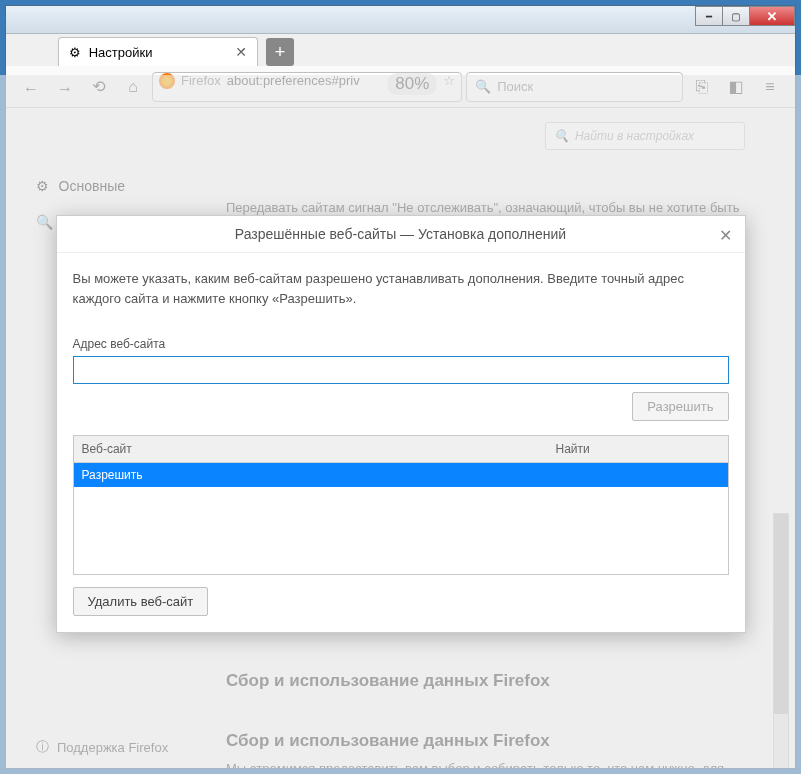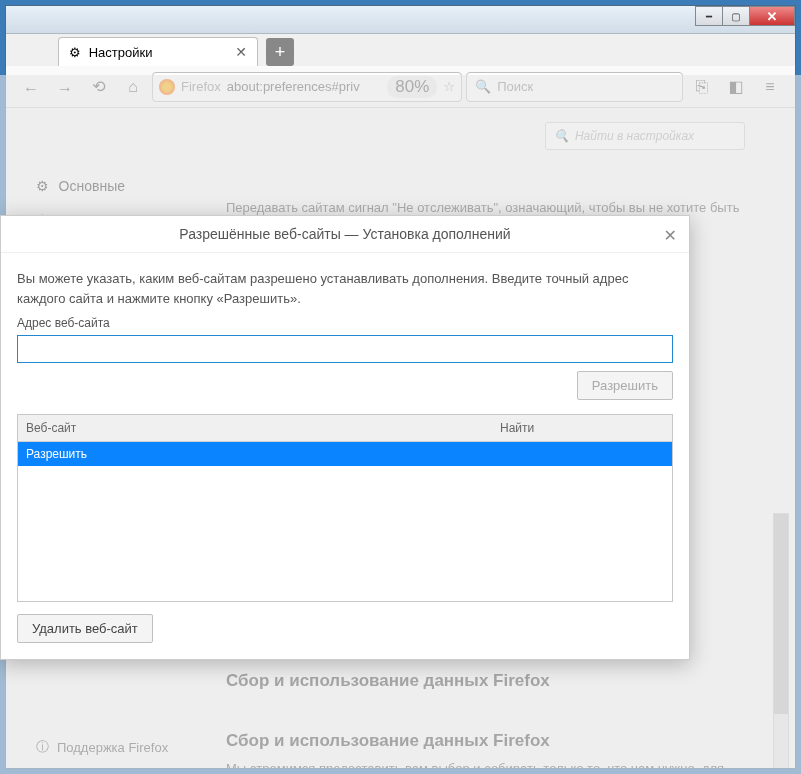--- a/index.html
+++ b/index.html
@@ -9,47 +9,47 @@
 .winbtns{display:flex}
 .winbtn{width:28px;height:20px;border:1px solid #808890;background:linear-gradient(#f0f4f8,#d8dce0);display:flex;align-items:center;justify-content:center;font-size:10px;color:#333;margin-left:-1px}
 .winbtn.close{width:46px;background:linear-gradient(#e88,#c33);color:#fff;font-size:13px;font-weight:bold}
 .tabs{height:32px;background:#f0f0f0;display:flex;align-items:flex-end;padding-left:52px}
 .tab{background:#fff;border:1px solid #c0c0c0;border-bottom:none;border-radius:4px 4px 0 0;padding:6px 10px;display:flex;align-items:center;gap:8px;font-size:13px;min-width:200px}
 .tab .gear{font-size:13px}
 .tab .x{margin-left:auto;font-size:14px;color:#666}
 .newtab{width:28px;height:28px;background:#888;color:#fff;display:flex;align-items:center;justify-content:center;margin-left:8px;border-radius:3px;font-size:18px}
 .toolbar{height:42px;border-bottom:1px solid #d0d0d0;display:flex;align-items:center;padding:0 10px;gap:4px;background:#fafafa}
 .navbtn{width:30px;height:30px;display:flex;align-items:center;justify-content:center;color:#555;font-size:16px}
-.urlbar{flex:0 0 310px;height:30px;border:1px solid #c0c0c0;border-radius:4px;display:flex;align-items:center;padding:0 6px;gap:6px;font-size:13px;background:#fff}
+.urlbar{flex:0 0 310px;height:30px;border:1px solid #c0c0c0;border-radius:4px;display:flex;align-items:flex-start;padding:0 6px;gap:6px;font-size:13px;background:#fff}
 .ff{width:16px;height:16px;border-radius:50%;background:radial-gradient(circle,#ffb400 30%,#ff6a00 70%)}
 .fflabel{color:#888}
 .url{color:#555;flex:1;overflow:hidden;white-space:nowrap}
 .zoom{background:#eee;border-radius:10px;padding:1px 8px;font-size:17px;color:#555}
 .star{color:#888}
 .search{flex:1;height:30px;border:1px solid #c0c0c0;border-radius:4px;display:flex;align-items:center;padding:0 8px;gap:6px;color:#888;font-size:13px;background:#fff}
 .content{flex:1;background:#fafafa;display:flex;position:relative;overflow:hidden}
 .sidebar{width:200px;padding:60px 0 0 30px}
 .side-item{display:flex;align-items:center;gap:10px;padding:10px 0;font-size:14px;color:#333}
 .support{position:absolute;bottom:12px;left:30px;display:flex;align-items:center;gap:8px;font-size:13px;color:#555}
 .main{flex:1;padding:20px 30px 0 20px;font-size:14px;color:#333}
 .findbox{position:absolute;top:14px;right:50px;width:200px;height:28px;border:1px solid #d0d0d0;border-radius:3px;display:flex;align-items:center;padding:0 8px;gap:6px;color:#aaa;font-style:italic;font-size:12px;background:#fff}
 .h2{font-size:17px;font-weight:600;color:#444;margin:14px 0 8px}
 .p{color:#555;line-height:1.5;font-size:13px}
-.overlay{position:absolute;top:75px;left:0;right:0;bottom:0;background:rgba(230,230,230,0.6);display:flex;align-items:flex-start;padding-top:140px}
+.overlay{position:absolute;top:75px;left:0;right:0;bottom:0;background:rgba(230,230,230,0.6);display:flex;justify-content:center;align-items:flex-start;padding-top:140px}
 .dialog{width:690px;background:#fff;border:1px solid #ccc;box-shadow:0 4px 20px rgba(0,0,0,0.25)}
 .dlg-title{padding:10px 14px;font-size:14px;color:#555;text-align:center;position:relative;border-bottom:1px solid #eee}
 .dlg-close{position:absolute;right:12px;top:10px;font-size:16px;color:#888;cursor:pointer}
 .dlg-body{padding:16px}
-.dlg-body .desc{font-size:13px;color:#555;line-height:1.5;margin-bottom:5px}
+.dlg-body .desc{font-size:13px;color:#555;line-height:1.5;margin-bottom:26px}
 .dlg-body label{font-size:12px;color:#555}
 .addr-input{width:100%;height:28px;border:1px solid #2088d0;margin-top:4px;padding:0 6px;outline:none}
 .allow-row{display:flex;justify-content:flex-end;margin-top:8px}
 .btn{border:1px solid #c0c0c0;background:#f4f4f4;padding:6px 14px;font-size:13px;color:#444;border-radius:2px}
 .btn.disabled{color:#aaa}
-.table{border:1px solid #c8c8c8;margin-top:14px;height:188px;overflow:hidden}
+.table{border:1px solid #c8c8c8;margin-top:14px;height:140px;overflow:hidden}
 .thead{display:flex;background:#f0f0f0;border-bottom:1px solid #d0d0d0;font-size:12px;color:#666}
 .thead div{padding:6px 8px}
 .col1{flex:1}
 .col2{width:180px}
 .trow{display:flex;background:#0a84ff;color:#fff;font-size:12px}
 .trow div{padding:5px 8px}
 .dlg-foot1{display:flex;gap:0;margin-top:12px}
 .dlg-foot2{display:flex;justify-content:flex-end;gap:8px;margin-top:18px}
 .scrolltrack{position:absolute;right:6px;top:405px;width:16px;height:320px;background:#e8e8e8;border:1px solid #ccc}
 .scrollthumb{position:absolute;top:0;left:0;right:0;height:200px;background:#c0c0c0}

